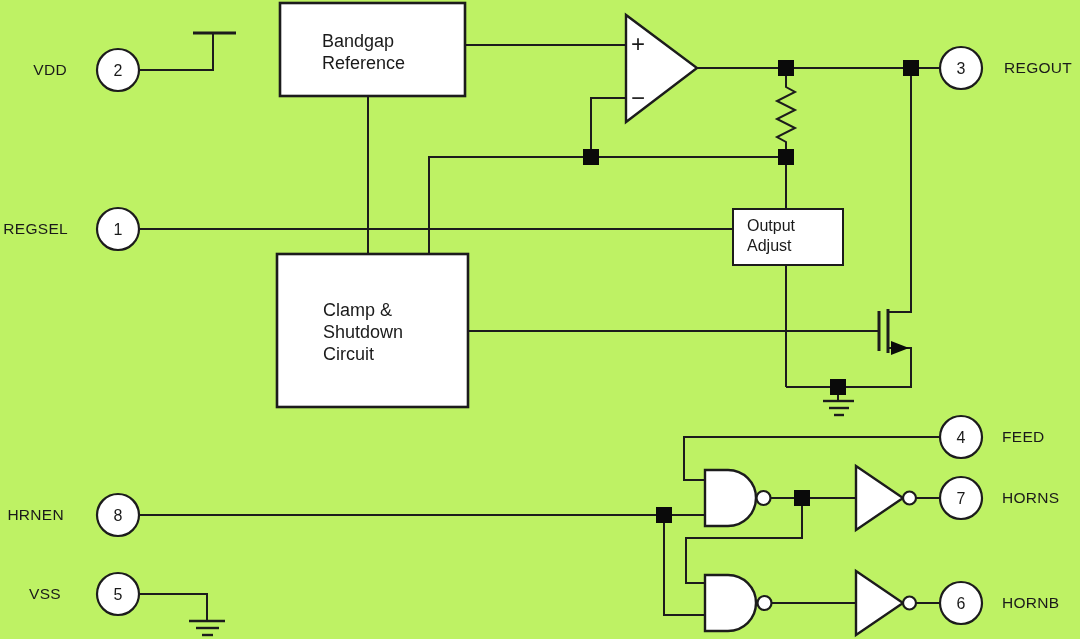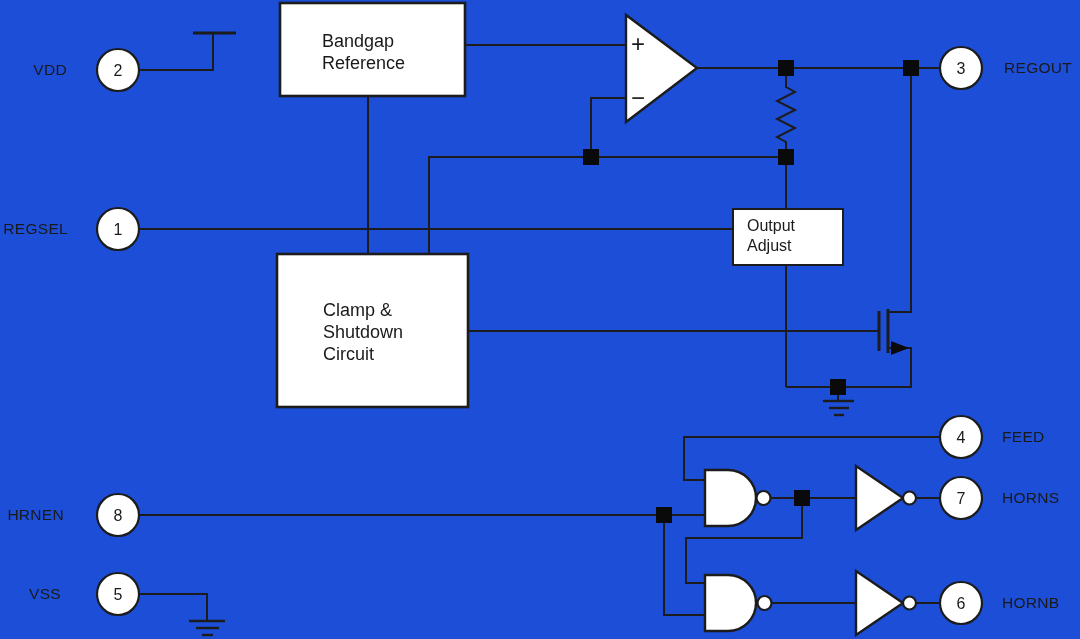--- a/index.html
+++ b/index.html
@@ -4,21 +4,21 @@
 <style>
   html, body {
     margin: 0;
     padding: 0;
     background: #ffffff;
   }
   #stage {
     position: relative;
     width: 1080px;
     height: 639px;
-    background: #1d4ed8;
+    background: #bef264;
     font-family: "Liberation Sans", "DejaVu Sans", sans-serif;
   }
   svg { display: block; }
   .wire   { stroke: #1c1c1c; stroke-width: 2; fill: none; }
   .box    { stroke: #1c1c1c; stroke-width: 2.6; fill: #ffffff; }
   .boxThin{ stroke: #1c1c1c; stroke-width: 2; fill: #ffffff; }
   .tri    { stroke: #1c1c1c; stroke-width: 2.4; fill: #ffffff; stroke-linejoin: miter; }
   .bubble { stroke: #1c1c1c; stroke-width: 2.2; fill: #ffffff; }
   .pinc   { stroke: #1c1c1c; stroke-width: 2.2; fill: #ffffff; }
   .dot    { fill: #0a0a0a; stroke: none; }

